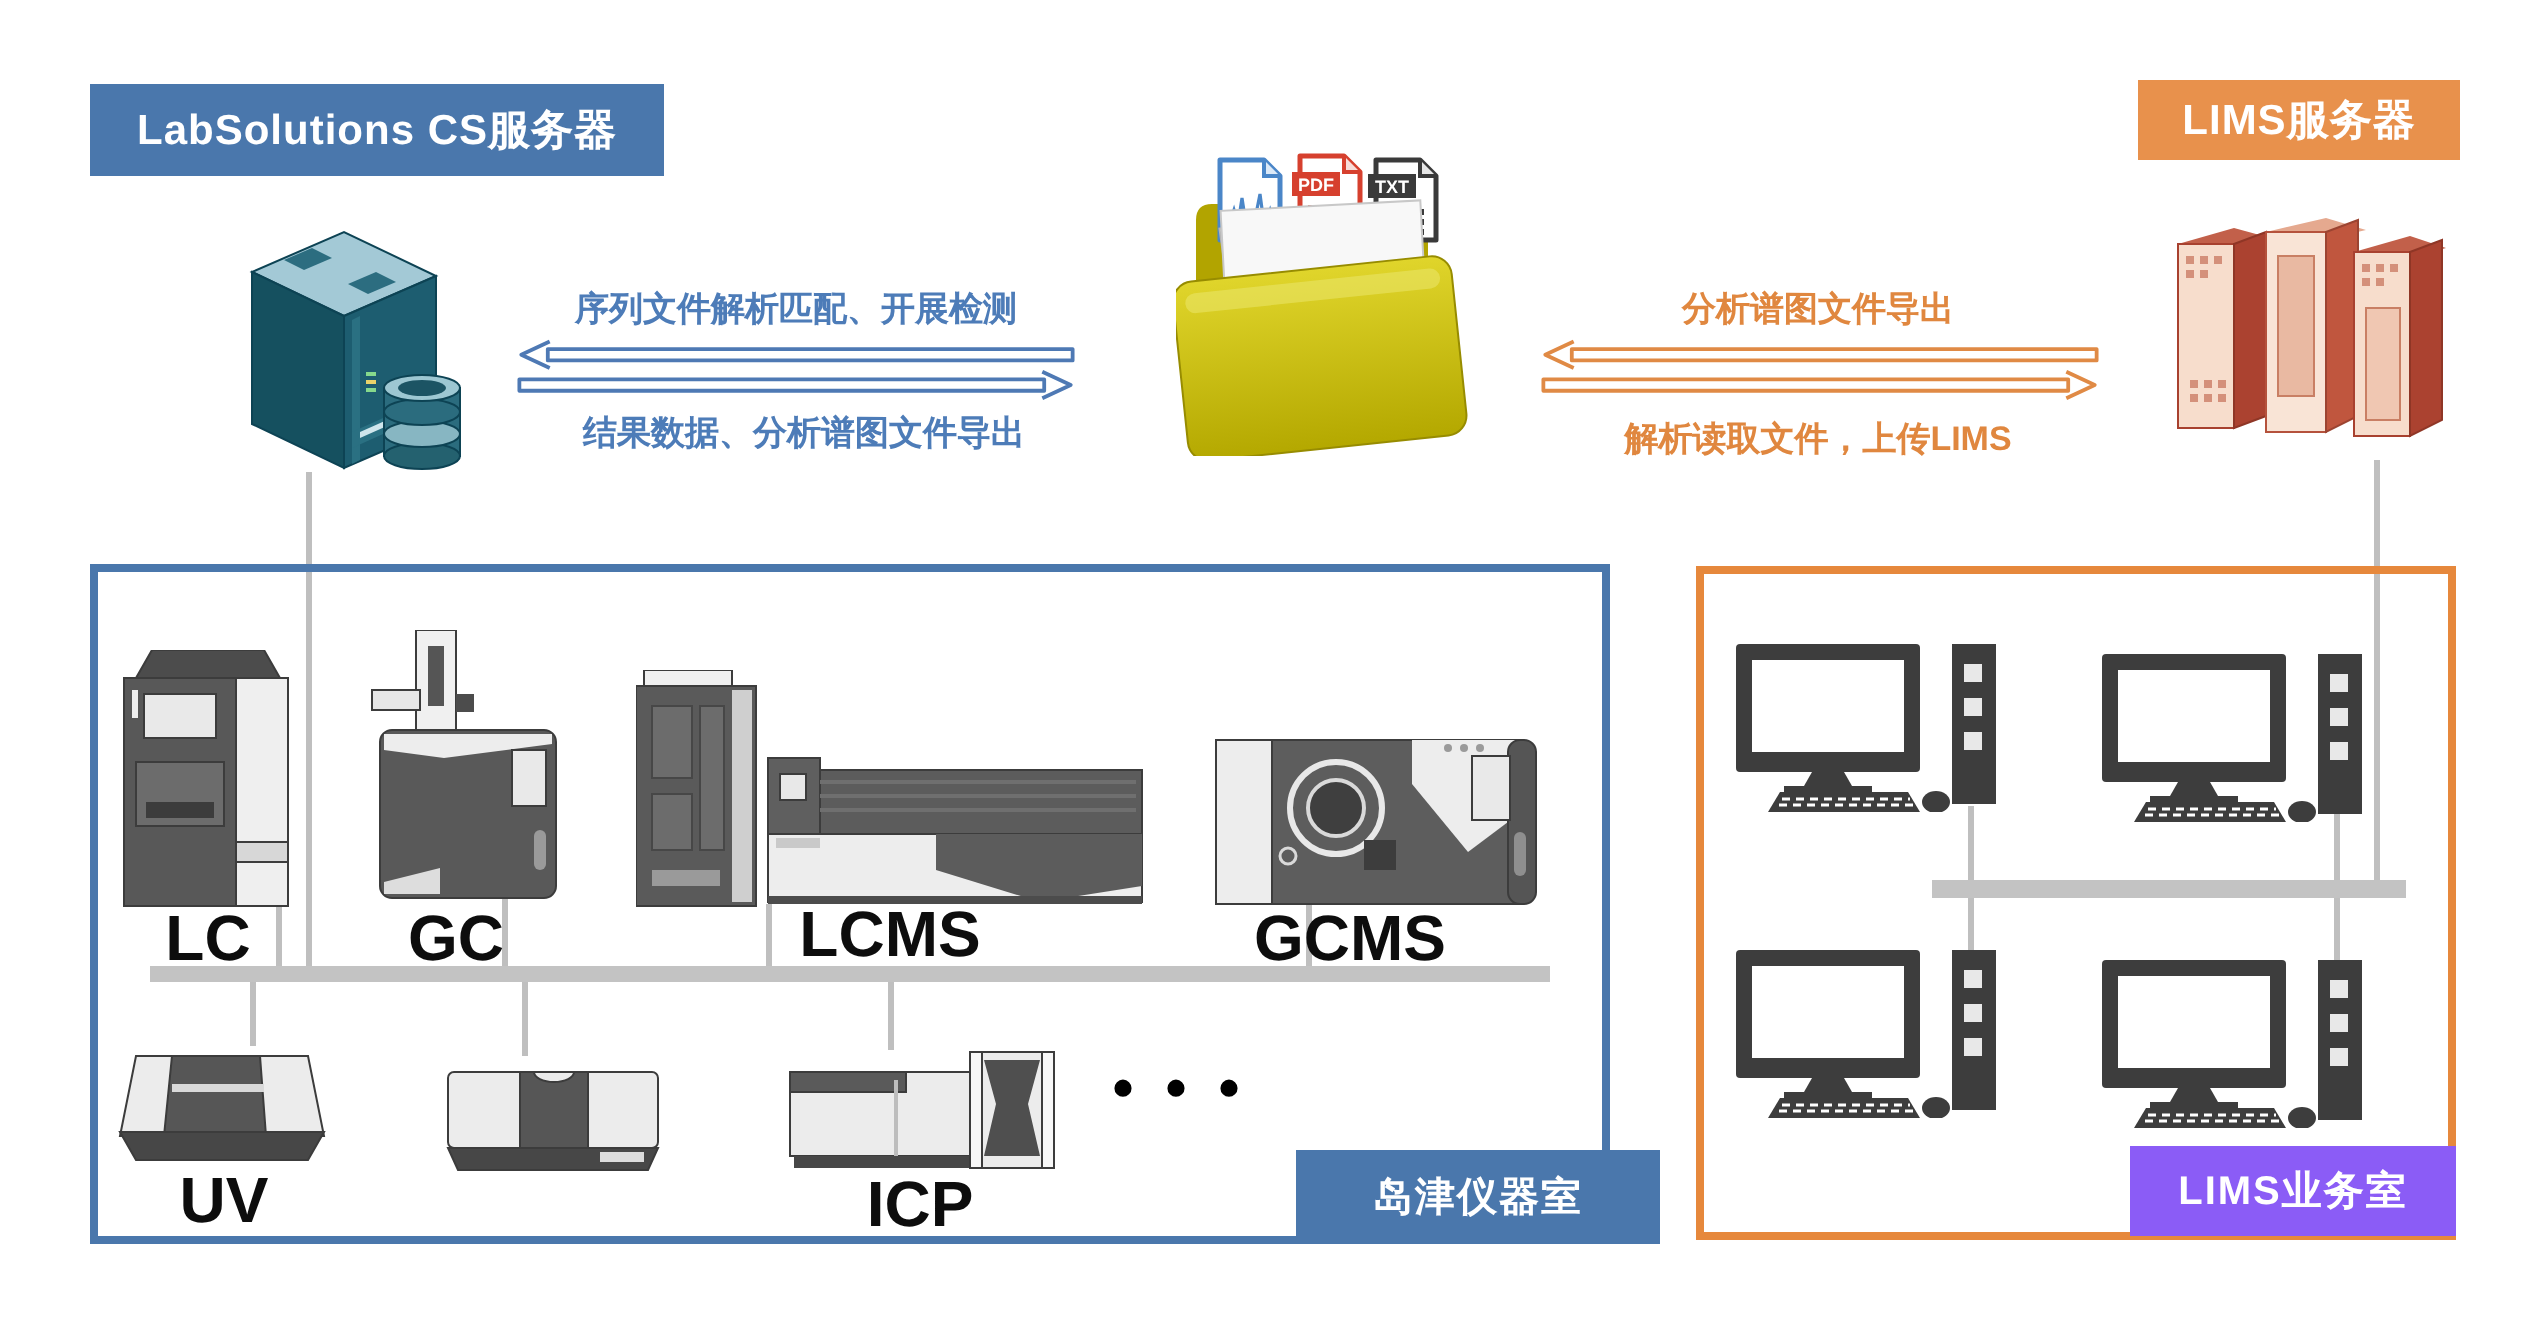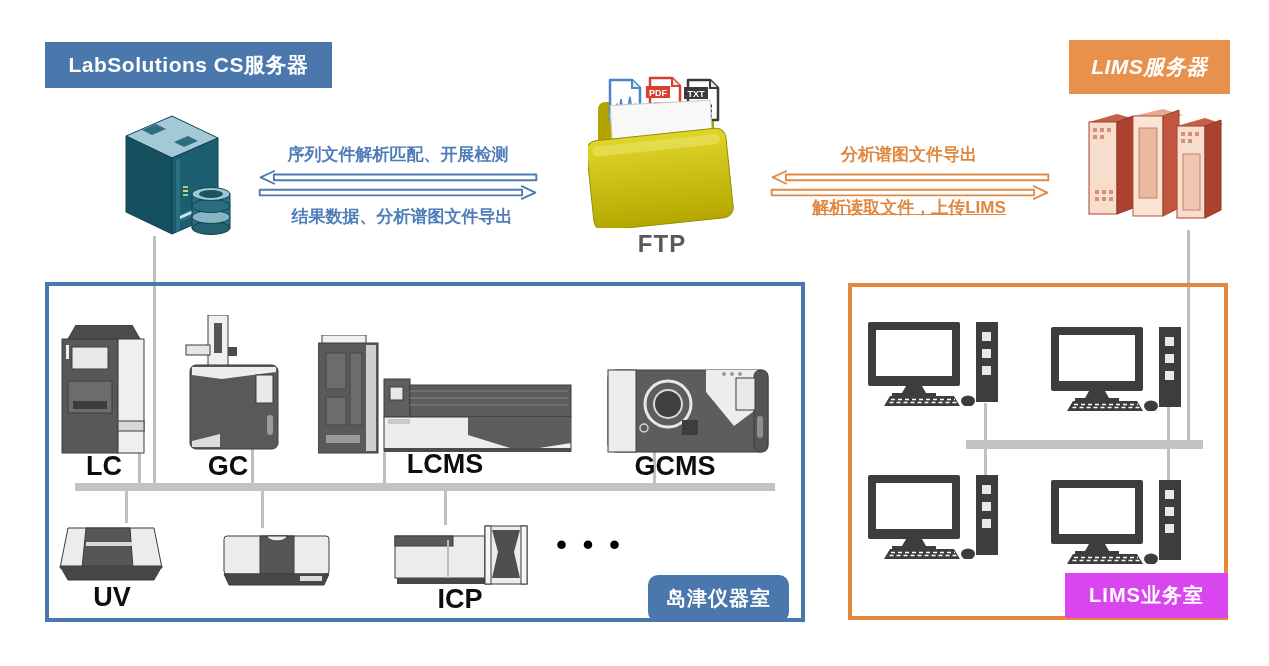--- a/index.html
+++ b/index.html
@@ -9,37 +9,37 @@
   .title-box{display:flex;align-items:center;justify-content:center;color:#fff;
              font-weight:bold;font-size:21px;letter-spacing:.5px;z-index:3;}
   .flow-label{position:absolute;text-align:center;font-weight:bold;font-size:17px;z-index:3;}
   .blue-t{color:#4d7cb8;}
   .orange-t{color:#e0873f;}
   .vline{position:absolute;width:3px;background:#bfbfbf;z-index:0;}
   .bus{position:absolute;background:#c3c3c3;z-index:0;}
   .room{position:absolute;box-sizing:border-box;background:transparent;z-index:2;}
   .badge{position:absolute;display:flex;align-items:center;justify-content:center;color:#fff;
          font-weight:bold;font-size:20px;z-index:4;letter-spacing:1px;}
-  .inst-label{position:absolute;font-weight:bold;font-size:27px;color:#0d0d0d;text-align:center;z-index:3;}
+  .inst-label{position:absolute;font-weight:bold;font-size:32px;color:#0d0d0d;text-align:center;z-index:3;}
   .ftp-label{position:absolute;text-align:center;font-weight:bold;font-size:24px;color:#595959;z-index:3;letter-spacing:1px;}
   .dots{position:absolute;font-weight:bold;font-size:30px;color:#000;letter-spacing:16px;text-align:center;z-index:3;}
   svg{display:block;}
 </style>
 </head>
 <body>
 
 <div id="canvas">
 
   <div class="vline" style="left:153px;top:236px;height:251px;"></div>
   <div class="vline" style="left:1187px;top:230px;height:212px;"></div>
 
   <div class="abs title-box" style="left:45px;top:42px;width:287px;height:46px;background:#4A77AC;">
     <span>LabSolutions CS服务器</span>
   </div>
-  <div class="abs title-box" style="left:1069px;top:40px;width:161px;height:54px;background:#E8914C;font-style:italic;">
+  <div class="abs title-box" style="left:1069px;top:40px;width:161px;height:40px;background:#E8914C;">
     <span>LIMS服务器</span>
   </div>
 
   <div class="abs" style="left:96px;top:110px;z-index:1;">
     <svg width="140" height="128" viewBox="0 0 140 128">
       <polygon points="30,26 76,6 122,28 76,48" fill="#a3c9d6" stroke="#0d4354" stroke-width="1"></polygon>
       <polygon points="46,20 60,14 70,19 56,25" fill="#2c6d80"></polygon>
       <polygon points="78,32 92,26 102,31 88,37" fill="#2c6d80"></polygon>
       <polygon points="30,26 76,48 76,124 30,102" fill="#15505f" stroke="#0d4354"></polygon>
       <polygon points="76,48 122,28 122,104 76,124" fill="#1d5d70" stroke="#0d4354"></polygon>
@@ -130,21 +130,20 @@
       <g transform="rotate(-3 70 80)">
           <rect x="25" y="27" width="100" height="84" fill="#f8f8f8" stroke="#c8c8c8"></rect>
         </g>
 
       <g transform="rotate(-6 74 104)">
         <rect x="2" y="58" width="140" height="90" rx="10" fill="url(#foldg)" stroke="#978c00"></rect>
         <rect x="8" y="64" width="128" height="10" rx="5" fill="#eae465" opacity="0.6"></rect>
       </g>
     </svg>
   </div>
-  <div class="ftp-label" style="left:588px;top:230px;width:148px;">FTP</div>
 
   <div class="flow-label blue-t" style="left:248px;top:143px;width:300px;">序列文件解析匹配、开展检测</div>
   <div class="abs" style="left:248px;top:166px;z-index:1;">
     <svg width="300" height="36" viewBox="0 0 302 38">
       <g stroke="#4E79B4" stroke-width="2" fill="none" stroke-linejoin="round">
         <path d="M21 5 L6 12 L21 19"></path>
         <rect x="20" y="9" width="277" height="6" fill="#ffffff"></rect>
         <path d="M281 21 L296 28 L281 35"></path>
         <rect x="5" y="25" width="277" height="6" fill="#ffffff"></rect>
       </g>
@@ -156,21 +155,21 @@
   <div class="abs" style="left:762px;top:166px;z-index:1;">
     <svg width="296" height="36" viewBox="0 0 302 38">
       <g stroke="#E08A45" stroke-width="2" fill="none" stroke-linejoin="round">
         <path d="M21 5 L6 12 L21 19"></path>
         <rect x="20" y="9" width="277" height="6" fill="#ffffff"></rect>
         <path d="M281 21 L296 28 L281 35"></path>
         <rect x="5" y="25" width="277" height="6" fill="#ffffff"></rect>
       </g>
     </svg>
   </div>
-  <div class="flow-label orange-t" style="left:760px;top:196px;width:298px;text-decoration:underline;">解析读取文件，上传LIMS</div>
+  <div class="flow-label orange-t" style="left:760px;top:208px;width:298px;">解析读取文件，上传LIMS</div>
 
   <div class="room" style="left:45px;top:282px;width:760px;height:340px;border:4px solid #4A77AC;"></div>
 
   <div class="bus" style="left:75px;top:483px;width:700px;height:8px;"></div>
   <div class="vline" style="left:138px;top:450px;height:33px;"></div>
   <div class="vline" style="left:251px;top:448px;height:35px;"></div>
   <div class="vline" style="left:383px;top:452px;height:31px;"></div>
   <div class="vline" style="left:653px;top:452px;height:31px;"></div>
   <div class="vline" style="left:125px;top:491px;height:32px;"></div>
   <div class="vline" style="left:261px;top:491px;height:37px;"></div>
@@ -274,21 +273,21 @@
   </div>
 
   <div class="inst-label" style="left:62px;top:451px;width:84px;">LC</div>
   <div class="inst-label" style="left:186px;top:451px;width:84px;">GC</div>
   <div class="inst-label" style="left:605px;top:451px;width:140px;">GCMS</div>
   <div class="inst-label" style="left:375px;top:449px;width:140px;">LCMS</div>
   <div class="inst-label" style="left:62px;top:582px;width:100px;">UV</div>
   <div class="inst-label" style="left:408px;top:584px;width:104px;text-align:center;">ICP</div>
   <div class="dots" style="left:548px;top:528px;width:96px;">•••</div>
 
-  <div class="badge" style="left:648px;top:575px;width:141px;height:47px;background:#4A77AC;border-radius:10px;">
+  <div class="badge" style="left:648px;top:575px;width:182px;height:47px;background:#4A77AC;">
     <span>岛津仪器室</span>
   </div>
 
   <div class="room" style="left:848px;top:283px;width:380px;height:337px;border:4px solid #E6883C;"></div>
 
   <div class="bus" style="left:966px;top:440px;width:237px;height:9px;"></div>
   <div class="vline" style="left:984px;top:403px;height:37px;"></div>
   <div class="vline" style="left:1167px;top:407px;height:33px;"></div>
   <div class="vline" style="left:984px;top:449px;height:28px;"></div>
   <div class="vline" style="left:1167px;top:449px;height:32px;"></div>
@@ -347,17 +346,17 @@
       <polygon points="22,74 86,74 92,84 16,84" fill="#3d3d3d"></polygon>
       <path d="M23 77.5 h64 M21.5 80.5 h67" stroke="#ffffff" stroke-width="1.4" stroke-dasharray="4 3"></path>
       <ellipse cx="100" cy="79" rx="7" ry="5.5" fill="#3d3d3d"></ellipse>
       <rect x="108" y="0" width="22" height="80" fill="#3d3d3d"></rect>
       <rect x="114" y="10" width="9" height="9" fill="#e8e8e8"></rect>
       <rect x="114" y="27" width="9" height="9" fill="#e8e8e8"></rect>
       <rect x="114" y="44" width="9" height="9" fill="#e8e8e8"></rect>
     </svg>
   </div>
 
-  <div class="badge" style="left:1065px;top:573px;width:163px;height:45px;background:#d946ef;">
+  <div class="badge" style="left:1065px;top:573px;width:163px;height:45px;background:#8b5cf6;">
     <span>LIMS业务室</span>
   </div>
 
 </div>
 
 </body></html>

